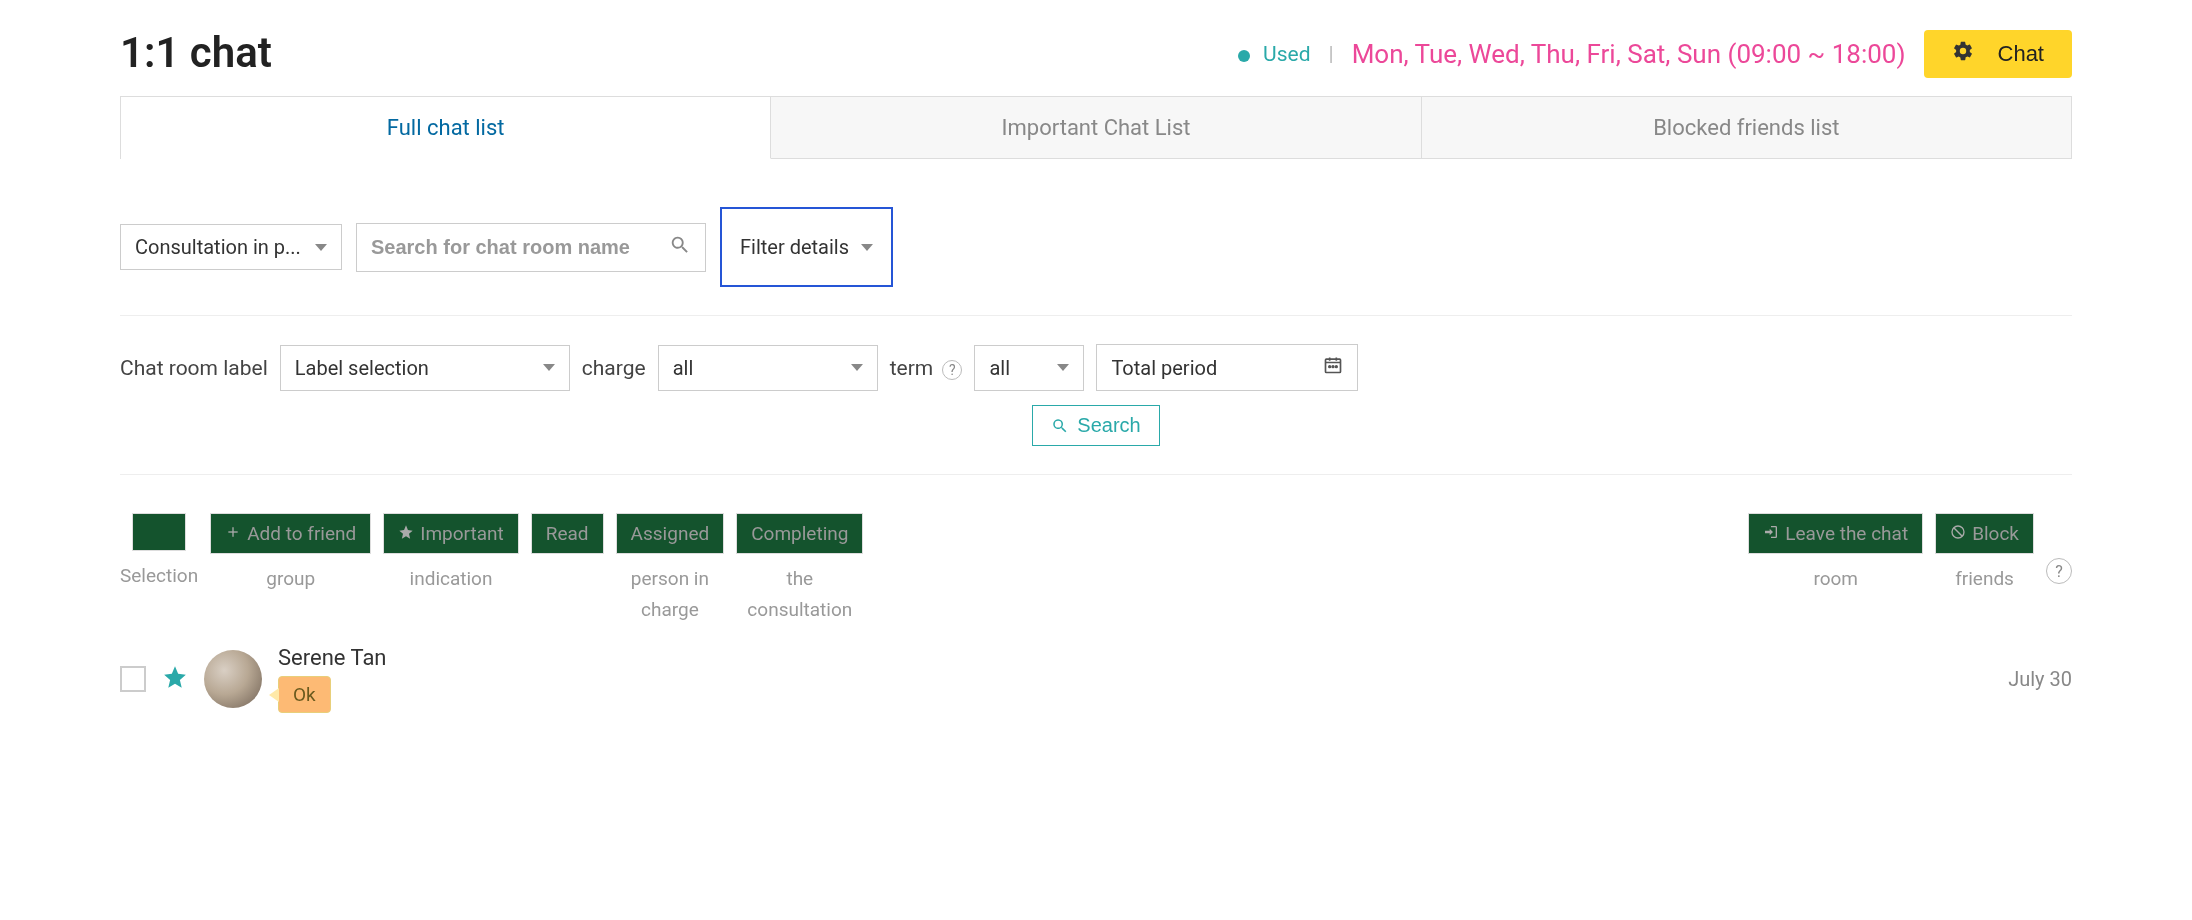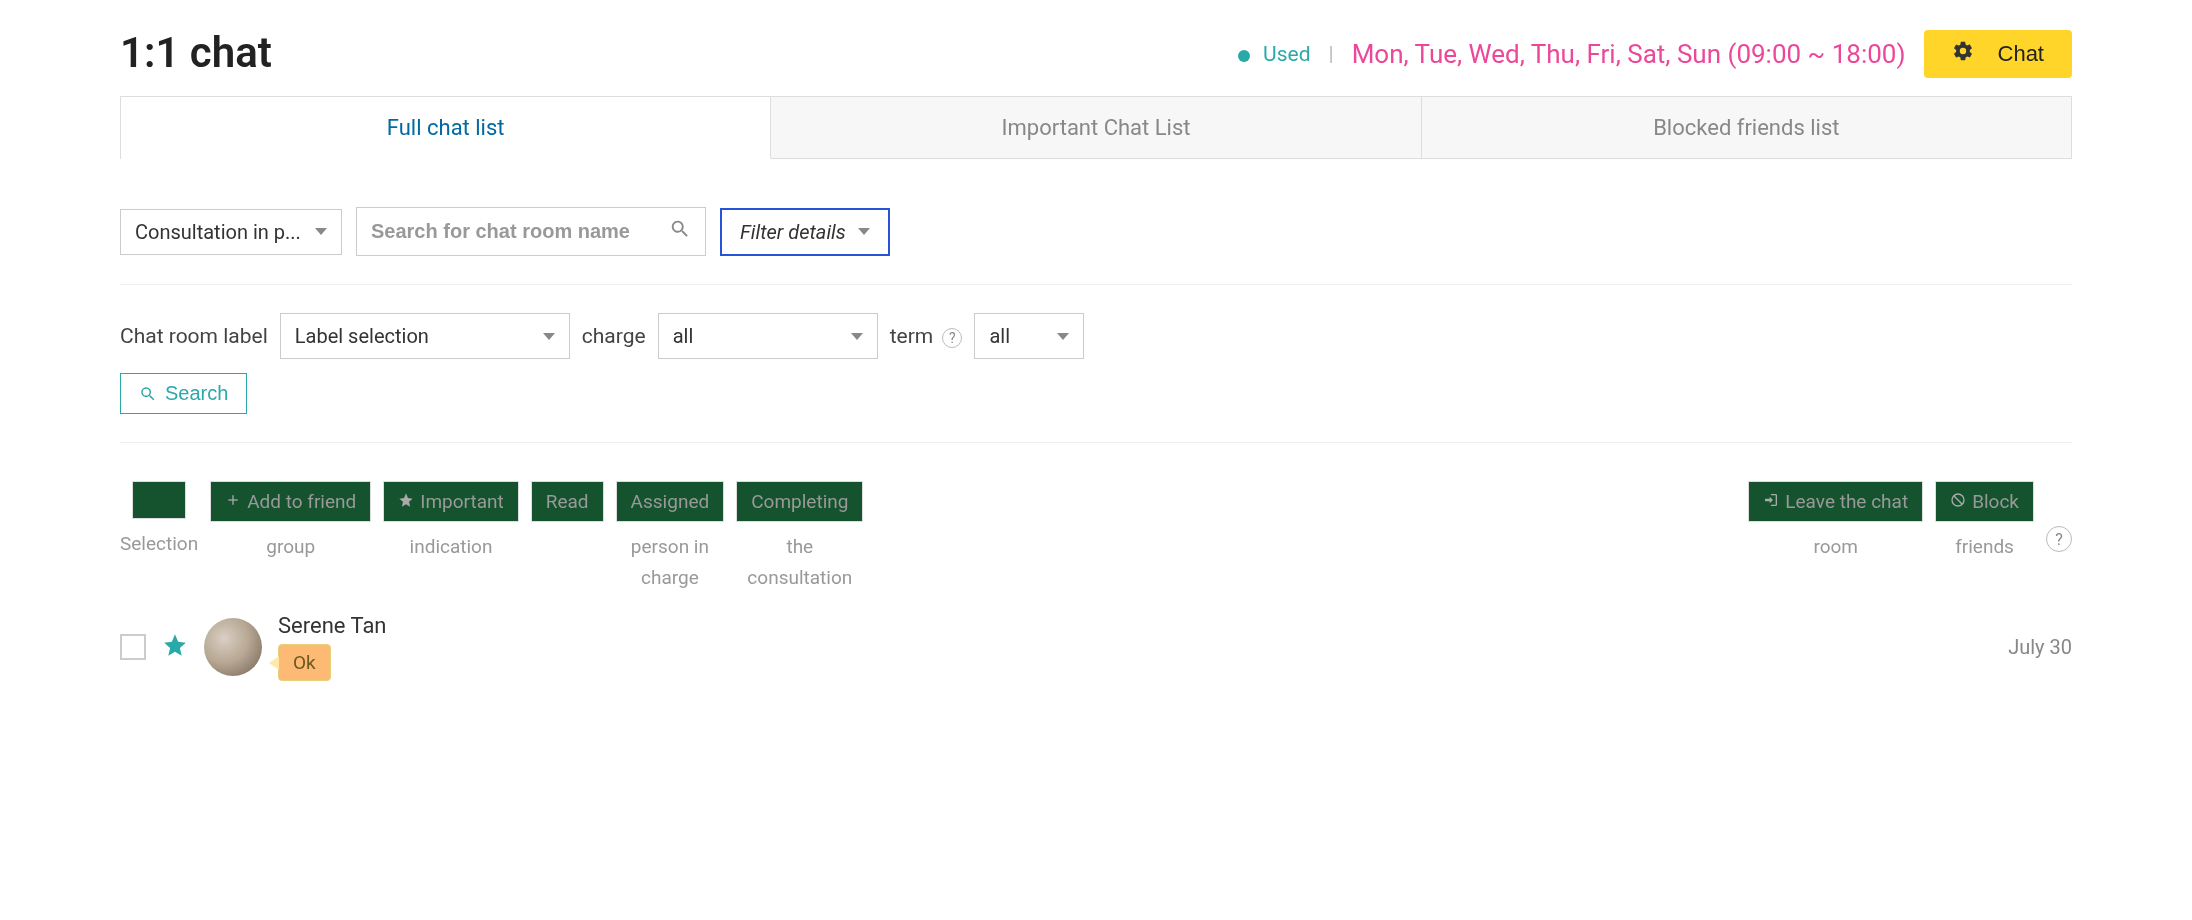--- a/index.html
+++ b/index.html
@@ -130,27 +130,26 @@
     outline: none;
     font-size: 20px;
     padding: 8px 14px;
     flex: 1;
     color: #333;
     font-weight: bold;
   }
   .search-input::placeholder { color: #999; }
   .filter-details {
     border: 2px solid #2555d6;
-    padding: 10px 18px;
+    padding: 26px 18px;
     display: inline-flex;
     align-items: center;
     gap: 12px;
     font-size: 20px;
     cursor: pointer;
-    font-style: italic;
   }
   .caret {
     display: inline-block;
     width: 0; height: 0;
     border-left: 6px solid transparent;
     border-right: 6px solid transparent;
     border-top: 7px solid #888;
   }
   .search-icon svg { width: 22px; height: 22px; fill: #888; }
 
@@ -186,21 +185,21 @@
     border: 1px solid #ccc;
     padding: 10px 14px;
     font-size: 20px;
     width: 262px;
     cursor: pointer;
   }
   .calendar-icon svg { width: 20px; height: 20px; }
 
   .search-btn-row {
     display: flex;
-    justify-content: flex-start;
+    justify-content: center;
     margin-top: 14px;
     padding-bottom: 28px;
     border-bottom: 1px solid #eee;
   }
   .search-btn {
     display: inline-flex;
     align-items: center;
     gap: 8px;
     border: 1px solid #2aa9a9;
     color: #2aa9a9;
@@ -379,20 +378,32 @@
 
     <span class="filter-label">
       <span>term</span>
       <span class="help-circle">?</span>
     </span>
     <div class="select-box sm">
       <span>all</span>
       <span class="caret"></span>
     </div>
 
+    <div class="date-box">
+      <span>Total period</span>
+      <span class="calendar-icon">
+        <svg viewBox="0 0 24 24" fill="none" stroke="#555" stroke-width="2">
+            <rect x="3" y="5" width="18" height="16" rx="1"></rect>
+            <path d="M3 9h18M8 3v4M16 3v4"></path>
+            <circle cx="8" cy="14" r="1" fill="#555"></circle>
+            <circle cx="12" cy="14" r="1" fill="#555"></circle>
+            <circle cx="16" cy="14" r="1" fill="#555"></circle>
+          </svg>
+      </span>
+    </div>
   </div>
 
   <div class="search-btn-row">
     <button class="search-btn">
       <svg viewBox="0 0 24 24">
           <path d="M15.5 14h-.79l-.28-.27a6.5 6.5 0 1 0-.7.7l.27.28v.79l5 4.99L20.49 19Zm-6 0A4.5 4.5 0 1 1 14 9.5 4.49 4.49 0 0 1 9.5 14Z"></path>
         </svg>
       <span>Search</span>
     </button>
   </div>

